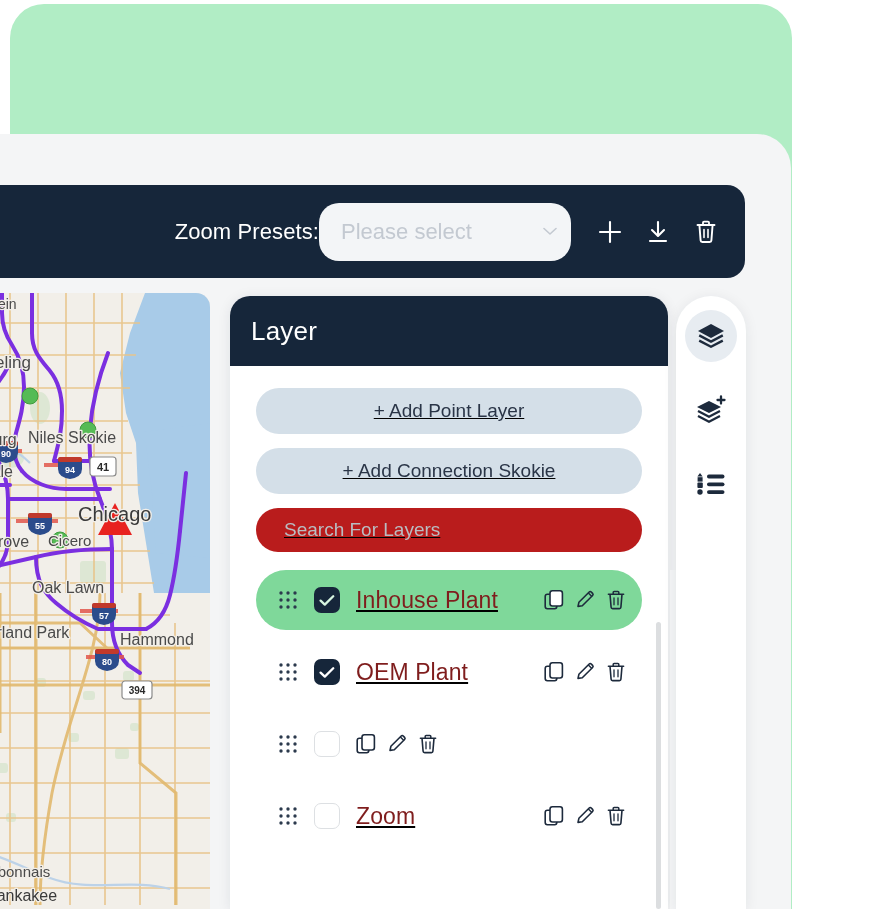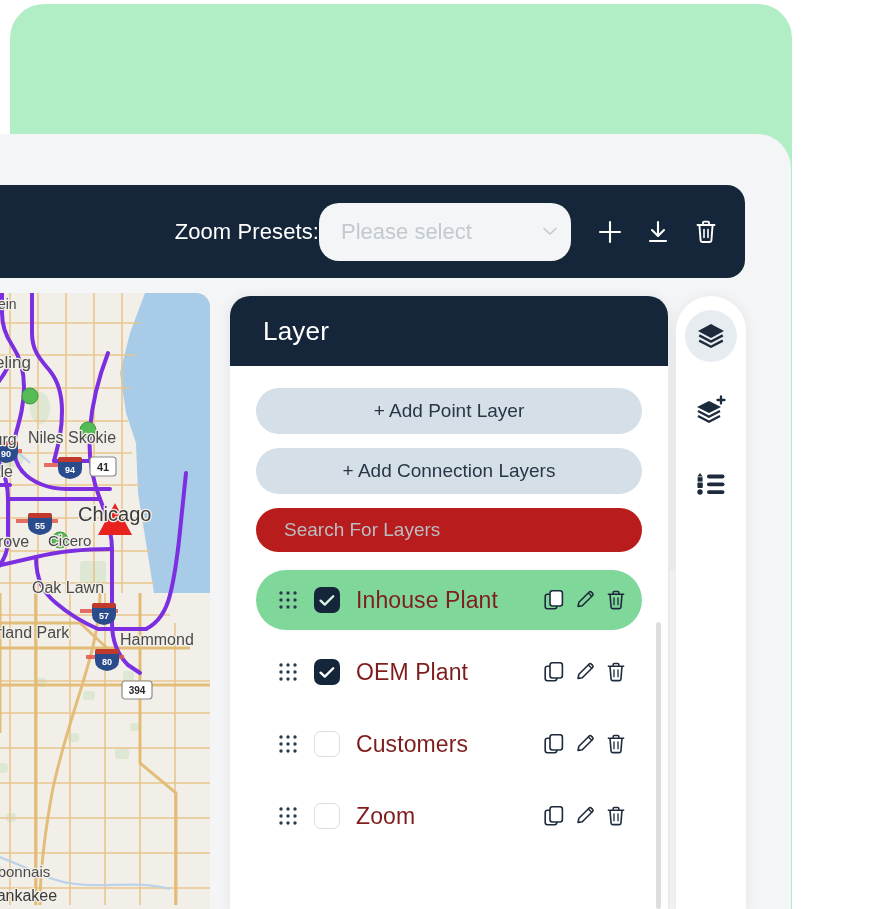--- a/index.html
+++ b/index.html
@@ -121,31 +121,32 @@
     background: #ffffff;
     border-radius: 20px 20px 0 0;
     box-shadow: 0 2px 14px rgba(20,35,55,.09);
     overflow: hidden;
   }
   #layer-panel-header {
     height: 70px;
     background: #16263a;
     display: flex;
     align-items: center;
-    padding-left: 33px;
+    padding-left: 21px;
   }
   #layer-panel-title {
     color: #ffffff;
     font-size: 26px;
     letter-spacing: .2px;
   }
   #layer-panel-body {
     padding: 22px 26px 0 26px;
     position: relative;
     height: 543px;
+    text-decoration: underline;
   }
 
   .add-btn {
     height: 46px;
     background: #d4dfe8;
     border-radius: 23px;
     display: flex;
     align-items: center;
     justify-content: center;
     color: #2a3547;
@@ -487,21 +488,21 @@
     </div>
   </div>
 
   <div id="layer-panel">
     <div id="layer-panel-header">
       <span id="layer-panel-title">Layer</span>
     </div>
 
     <div id="layer-panel-body">
       <button class="add-btn">+ Add Point Layer</button>
-      <button class="add-btn">+ Add Connection Layers</button>
+      <button class="add-btn">+ Add Connection Skokie</button>
 
       <div id="search-layers">
         <span class="ph">Search For Layers</span>
       </div>
 
       <div id="layer-list">
   <div class="layer-row selected">
     <svg class="drag-handle" viewBox="0 0 20 20">
       <g fill="#2c3a4d">
         <circle cx="3" cy="3" r="1.7"></circle>
@@ -587,21 +588,20 @@
                 <circle cx="10" cy="10" r="1.7"></circle>
                 <circle cx="17" cy="10" r="1.7"></circle>
         <circle cx="3" cy="17" r="1.7"></circle>
                 <circle cx="10" cy="17" r="1.7"></circle>
                 <circle cx="17" cy="17" r="1.7"></circle>
       </g>
     </svg>
     <div class="chk off">
       
     </div>
-    <span class="layer-name">Customers</span>
     <div class="row-actions">
       <svg class="ic" viewBox="0 0 20 22">
         <rect x="1.2" y="5.2" width="11.6" height="14.6" rx="2.2" fill="none" stroke="#1d2a3c" stroke-width="1.6"></rect>
         <rect x="6" y="1.8" width="12.4" height="15.2" rx="2.4" fill="#ffffff" stroke="#1d2a3c" stroke-width="1.6"></rect>
       </svg>
       <svg class="ic" viewBox="0 0 20 22">
         <path d="M3 17.4 L3.9 13.3 L14.2 3 Q15.2 2 16.3 3.1 L17.6 4.4 Q18.6 5.5 17.6 6.5 L7.3 16.8 Z" fill="none" stroke="#1d2a3c" stroke-width="1.6" stroke-linejoin="round"></path>
         <path d="M13.4 4.1 L16.6 7.3" stroke="#1d2a3c" stroke-width="1.4"></path>
       </svg>
       <svg class="ic" viewBox="0 0 20 22">

